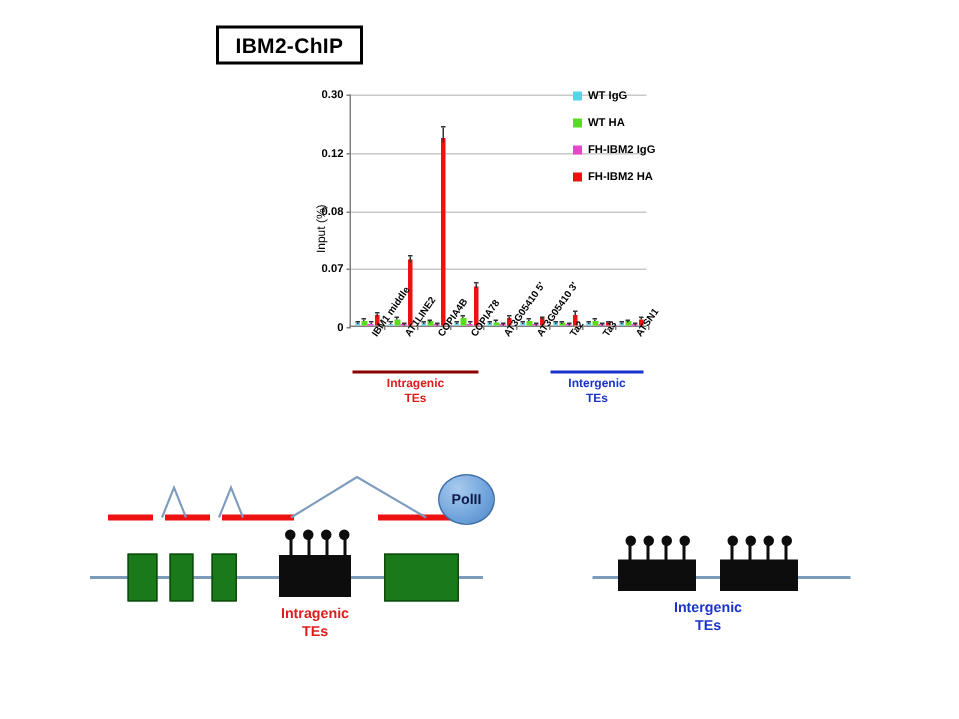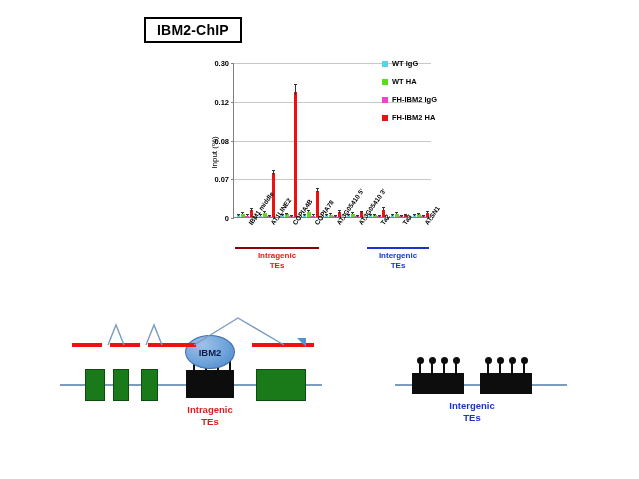--- a/index.html
+++ b/index.html
@@ -315,36 +315,36 @@
 
   <div class="lolli-stem" style="left:192.5px;top:58px;height:16px;"></div>
   <div class="lolli-head" style="left:190px;top:53px;"></div>
   <div class="lolli-stem" style="left:204.5px;top:58px;height:16px;"></div>
   <div class="lolli-head" style="left:202px;top:53px;"></div>
   <div class="lolli-stem" style="left:216.5px;top:58px;height:16px;"></div>
   <div class="lolli-head" style="left:214px;top:53px;"></div>
   <div class="lolli-stem" style="left:228.5px;top:58px;height:16px;"></div>
   <div class="lolli-head" style="left:226px;top:53px;"></div>
 
-  <div class="ibm2-oval" style="left:185px;top:35px;width:50px;height:34px;">
-    <span>IBM2</span>
-  </div>
 
   <div class="mrna" style="left:72px;top:43px;width:30px;"></div>
   <div class="mrna" style="left:110px;top:43px;width:30px;"></div>
   <div class="mrna" style="left:148px;top:43px;width:48px;"></div>
   <div class="mrna" style="left:252px;top:43px;width:62px;"></div>
 
   <svg style="position:absolute;left:60px;top:16px;width:270px;height:32px;overflow:visible;">
     <polyline points="48,29 56,9 64,29" fill="none" stroke="#7d9bbd" stroke-width="1.4"></polyline>
     <polyline points="86,29 94,9 102,29" fill="none" stroke="#7d9bbd" stroke-width="1.4"></polyline>
     <polyline points="134,29 178,2 224,29" fill="none" stroke="#7d9bbd" stroke-width="1.4"></polyline>
   </svg>
 
   <div class="polii-tail" style="left:297px;top:38px;"></div>
+  <div class="polii-circle" style="left:292px;top:16px;width:38px;height:34px;">
+    <span>PolII</span>
+  </div>
 
   <div class="diag-label" style="left:160px;top:104px;width:100px;color:#e01b1b;">
     <div>Intragenic</div>
     <div>TEs</div>
   </div>
 
   <div class="dna-line" style="left:395px;top:84px;width:172px;"></div>
 
   <div class="te-box" style="left:412px;top:73px;width:52px;height:21px;"></div>
   <div class="te-box" style="left:480px;top:73px;width:52px;height:21px;"></div>

